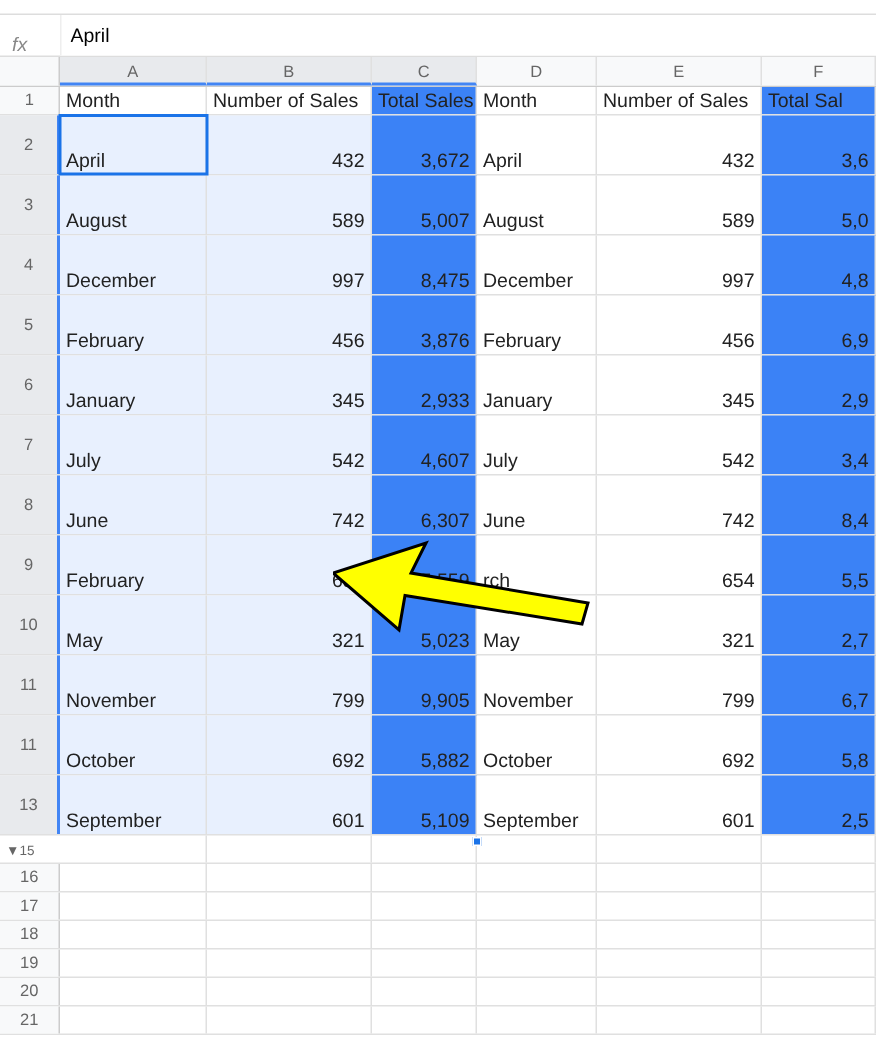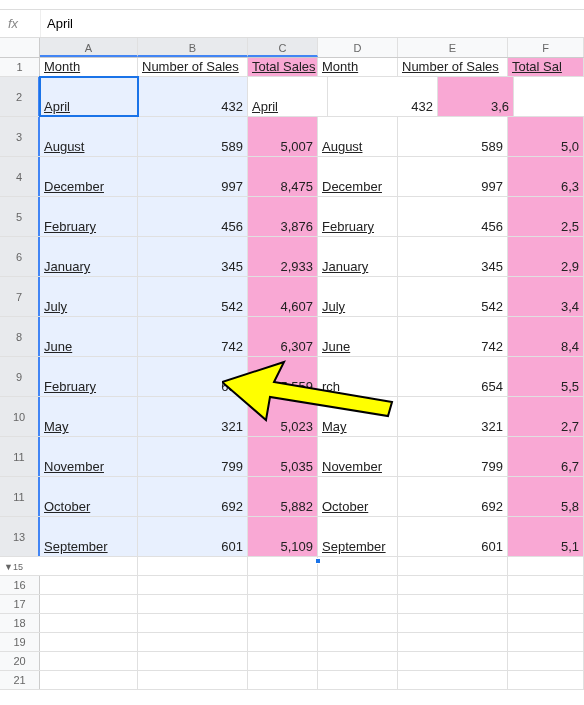--- a/index.html
+++ b/index.html
@@ -12,21 +12,21 @@
       height: 705px;
       position: relative;
     }
     .toolbar-fragment {
       height: 10px;
       border-bottom: 1px solid #ddd;
       background: #fff;
     }
     .formula-bar {
       display: flex;
-      align-items: center;
+      align-items: flex-end;
       height: 28px;
       border-bottom: 1px solid #ddd;
       padding-left: 8px;
       background: #fff;
     }
     .fx-label {
       font-style: italic;
       color: #888;
       font-size: 13px;
       width: 32px;
@@ -90,22 +90,22 @@
       border-right: 1px solid #e0e0e0;
       padding: 2px 4px;
       display: flex;
       align-items: flex-end;
       font-size: 13px;
       color: #222;
       overflow: hidden;
       white-space: nowrap;
     }
     .cell.num { justify-content: flex-end; }
-    .cell.text { justify-content: flex-start; text-decoration: underline; }
-    .cell.highlight { background: #f9a8d4; }
+    .cell.text { justify-content: flex-start; }
+    .cell.highlight { background: #3b82f6; }
     .cell.selection { background: #e8f0fe; }
     .cell.active {
       background: #e8f0fe;
       outline: 2px solid #1a73e8;
       outline-offset: -1px;
       z-index: 2;
     }
     .header-row { height: 19px; }
     .data-row { height: 40px; }
     .small-row { height: 19px; }
@@ -171,50 +171,51 @@
     <div class="cell text col-D">Month</div>
     <div class="cell text col-E">Number of Sales</div>
     <div class="cell text col-F highlight">Total Sal</div>
   </div>
 
   <div id="data-rows">
       <div class="row data-row">
     <div class="row-header sel">2</div>
     <div class="cell text col-A selection active">April</div>
     <div class="cell num col-B selection">432</div>
+    <div class="cell num col-C highlight">3,672</div>
     <div class="cell text col-D">April</div>
     <div class="cell num col-E">432</div>
     <div class="cell num col-F highlight">3,6</div>
   </div>
       <div class="row data-row">
     <div class="row-header sel">3</div>
     <div class="cell text col-A selection">August</div>
     <div class="cell num col-B selection">589</div>
     <div class="cell num col-C highlight">5,007</div>
     <div class="cell text col-D">August</div>
     <div class="cell num col-E">589</div>
     <div class="cell num col-F highlight">5,0</div>
   </div>
       <div class="row data-row">
     <div class="row-header sel">4</div>
     <div class="cell text col-A selection">December</div>
     <div class="cell num col-B selection">997</div>
     <div class="cell num col-C highlight">8,475</div>
     <div class="cell text col-D">December</div>
     <div class="cell num col-E">997</div>
-    <div class="cell num col-F highlight">6,3</div>
+    <div class="cell num col-F highlight">4,8</div>
   </div>
       <div class="row data-row">
     <div class="row-header sel">5</div>
     <div class="cell text col-A selection">February</div>
     <div class="cell num col-B selection">456</div>
     <div class="cell num col-C highlight">3,876</div>
     <div class="cell text col-D">February</div>
     <div class="cell num col-E">456</div>
-    <div class="cell num col-F highlight">2,5</div>
+    <div class="cell num col-F highlight">6,9</div>
   </div>
       <div class="row data-row">
     <div class="row-header sel">6</div>
     <div class="cell text col-A selection">January</div>
     <div class="cell num col-B selection">345</div>
     <div class="cell num col-C highlight">2,933</div>
     <div class="cell text col-D">January</div>
     <div class="cell num col-E">345</div>
     <div class="cell num col-F highlight">2,9</div>
   </div>
@@ -251,42 +252,42 @@
     <div class="cell num col-B selection">321</div>
     <div class="cell num col-C highlight">5,023</div>
     <div class="cell text col-D">May</div>
     <div class="cell num col-E">321</div>
     <div class="cell num col-F highlight">2,7</div>
   </div>
       <div class="row data-row">
     <div class="row-header sel">11</div>
     <div class="cell text col-A selection">November</div>
     <div class="cell num col-B selection">799</div>
-    <div class="cell num col-C highlight">5,035</div>
+    <div class="cell num col-C highlight">9,905</div>
     <div class="cell text col-D">November</div>
     <div class="cell num col-E">799</div>
     <div class="cell num col-F highlight">6,7</div>
   </div>
       <div class="row data-row">
     <div class="row-header sel">11</div>
     <div class="cell text col-A selection">October</div>
     <div class="cell num col-B selection">692</div>
     <div class="cell num col-C highlight">5,882</div>
     <div class="cell text col-D">October</div>
     <div class="cell num col-E">692</div>
     <div class="cell num col-F highlight">5,8</div>
   </div>
       <div class="row data-row">
     <div class="row-header sel">13</div>
     <div class="cell text col-A selection">September</div>
     <div class="cell num col-B selection">601</div>
     <div class="cell num col-C highlight">5,109</div>
     <div class="cell text col-D">September</div>
     <div class="cell num col-E">601</div>
-    <div class="cell num col-F highlight">5,1</div>
+    <div class="cell num col-F highlight">2,5</div>
   </div>
     </div>
 
   <div class="row small-row">
     <div class="collapse-toggle">▼ <span id="row15">15</span></div>
     <div class="cell col-A"></div>
     <div class="cell col-B"></div>
     <div class="cell col-C"></div>
     <div class="cell col-D"></div>
     <div class="cell col-E"></div>

